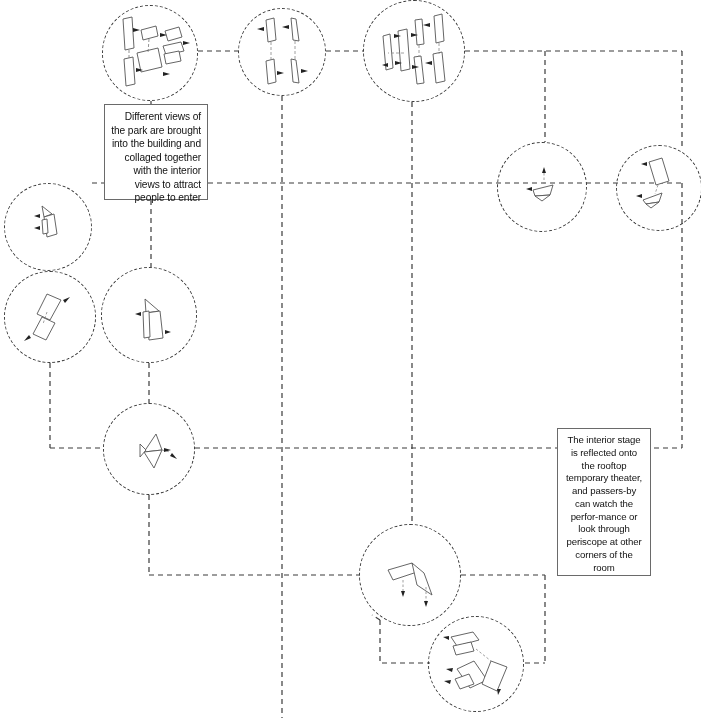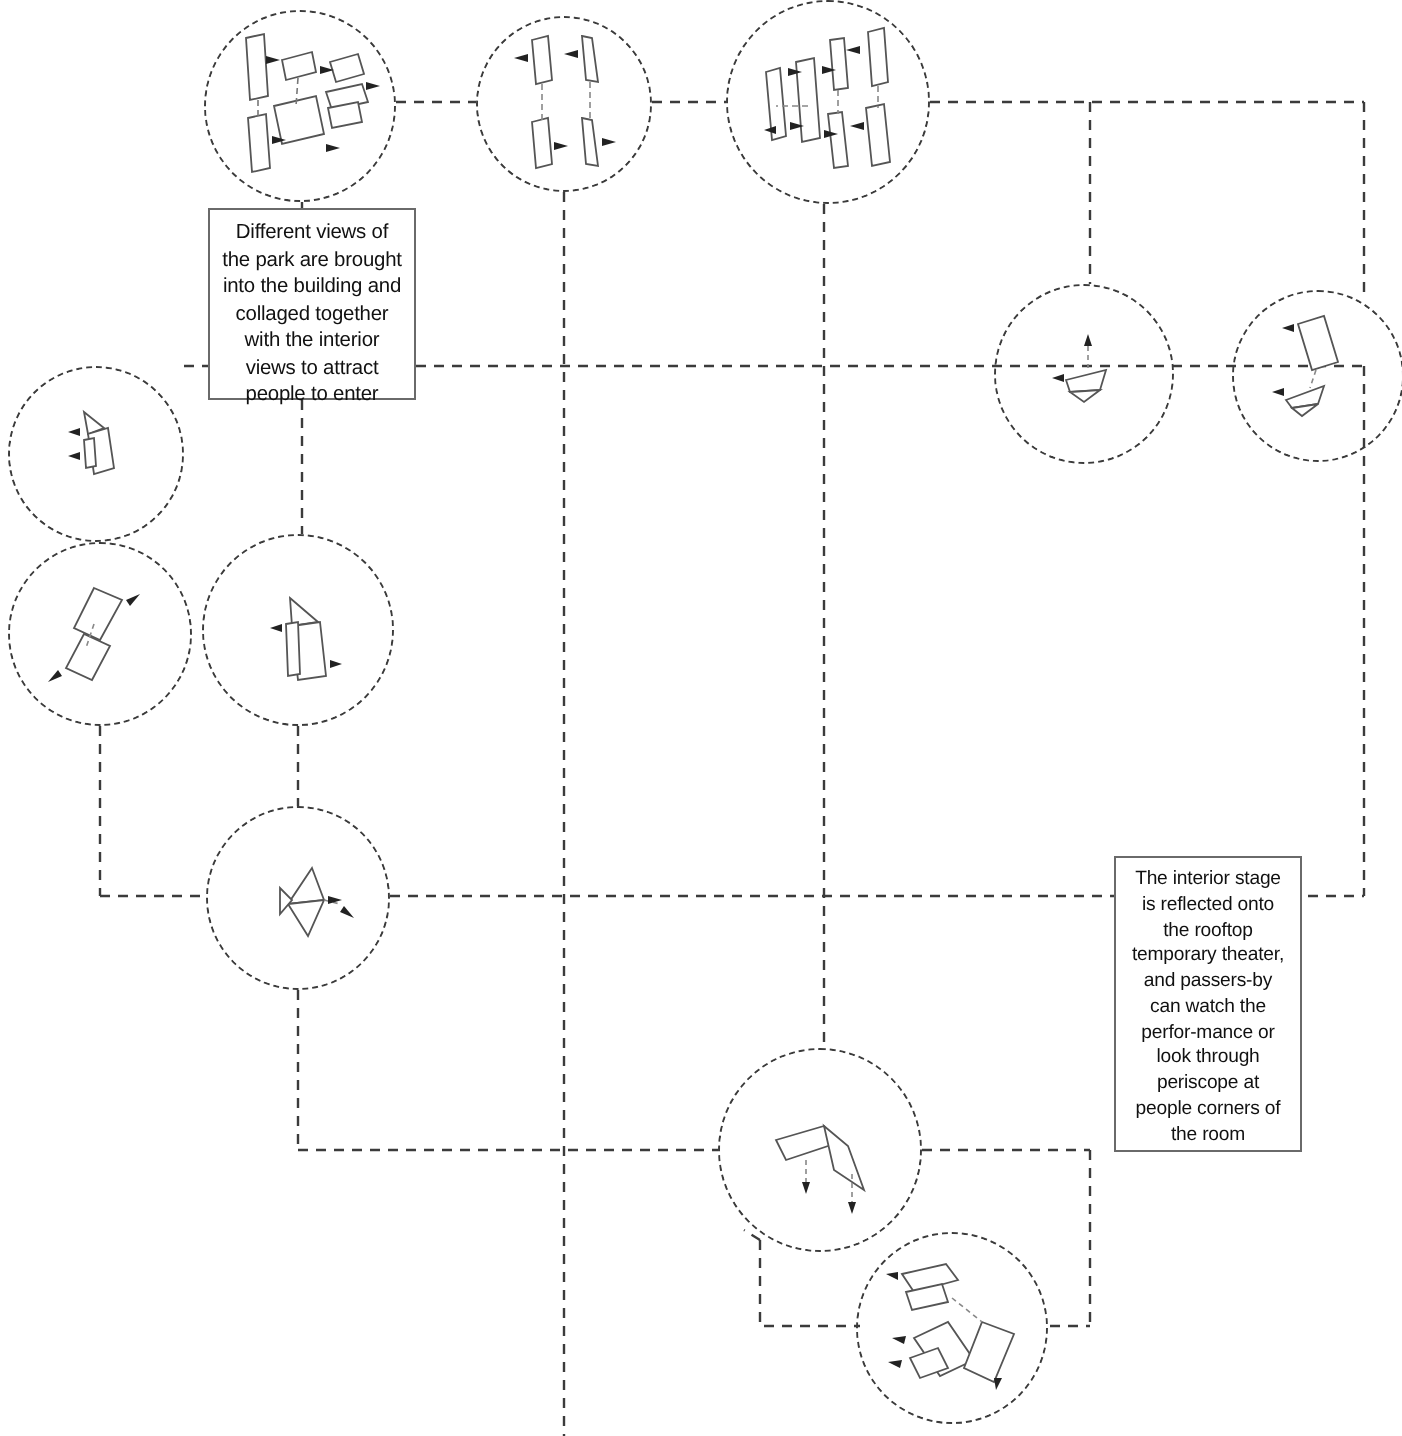--- a/index.html
+++ b/index.html
@@ -255,21 +255,21 @@
       </g>
       <g fill="#222">
         <path d="M20 19 l-6 1 6 3 Z"></path>
           <path d="M24 51 l-7 1 6 3 Z"></path>
         <path d="M22 63 l-7 1 6 3 Z"></path>
           <path d="M68 72 l1 6 3 -6 Z"></path>
       </g>
     </svg>
   </div>
 
-  <div class="note" style="left:104px;top:104px;width:104px;height:96px;font-size:10.2px;">
+  <div class="note" style="left:104px;top:104px;width:104px;height:96px;font-size:10.2px;text-align:right;">
     <span class="txt">Different views of the park are brought into the building and collaged together with the interior views to attract people to enter</span>
   </div>
 
   <div class="note" style="left:557px;top:428px;width:94px;height:148px;font-size:9.6px;">
-    <span class="txt">The interior stage is reflected onto the rooftop temporary theater, and passers-by can watch the perfor-mance or look through periscope at people corners of the room</span>
+    <span class="txt">The interior stage is reflected onto the rooftop temporary theater, and passers-by can watch the perfor-mance or look through periscope at other corners of the room</span>
   </div>
 
 </div>
 
 </body></html>

